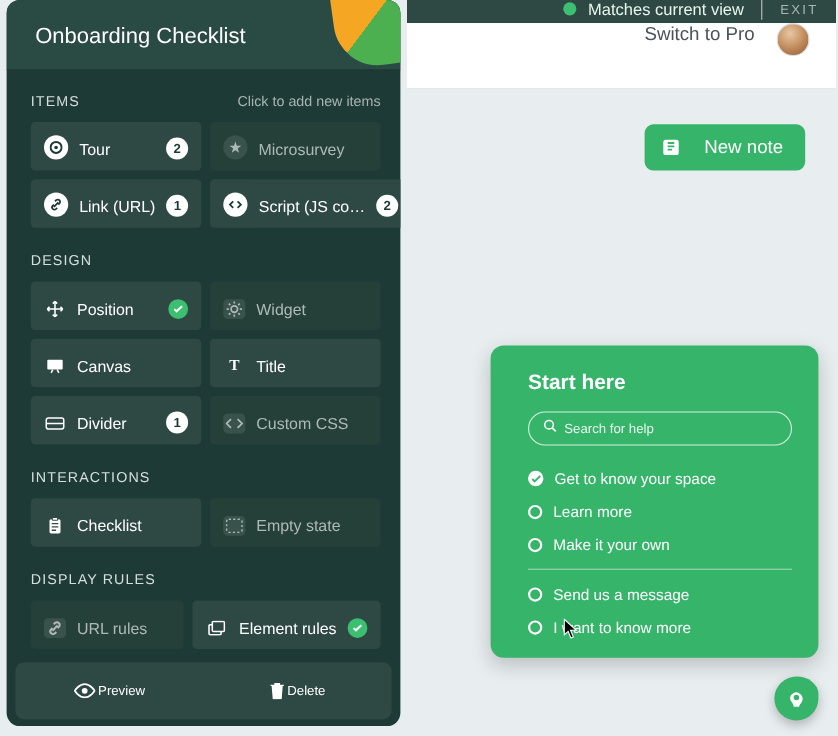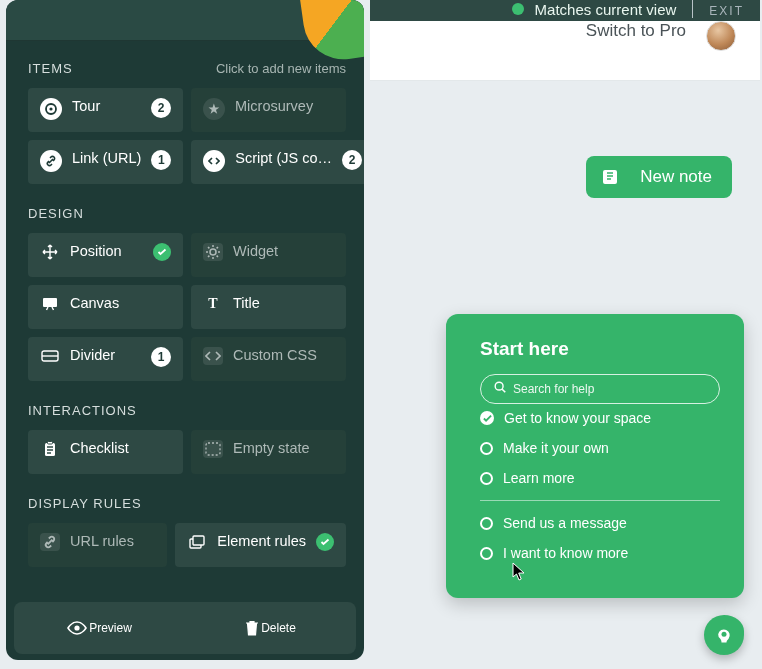--- a/index.html
+++ b/index.html
@@ -38,21 +38,21 @@
   }
   .section-title { font-size: 13px; letter-spacing: 1px; color: #d6dedd; font-weight: 500; }
   .section-hint { font-size: 13px; color: #a7b5b2; }
   
   .grid2 { display: flex; gap: 8px; margin-bottom: 8px; }
   .tile {
     flex: 1;
     background: #2e4944;
     border-radius: 4px;
     padding: 10px 12px;
-    display: flex; align-items: flex-start; gap: 10px;
+    display: flex; align-items: flex-end; gap: 10px;
     font-size: 14.5px;
     cursor: pointer;
     position: relative;
     min-height: 44px;
   }
   .tile.dim { background: #254039; color: #aeb9b7; }
   .tile.dim .tile-icon { background: #3a524c; color: #aeb9b7; }
   .tile-icon {
     width: 22px; height: 22px; border-radius: 50%;
     background: #ffffff; color: #1e3a36;
@@ -89,21 +89,21 @@
     display: flex;
   }
   .bot-btn { flex: 1; display: flex; align-items: center; justify-content: center; gap: 2px; cursor: pointer; color: #fff; font-size: 12px; }
   .bot-btn svg { display: block; }
   
   
   .topbar {
     position: absolute;
     left: 370px; right: 2px; top: 0;
     height: 18px;
-    display: flex; align-items: flex-end; justify-content: flex-end; gap: 16px;
+    display: flex; align-items: center; justify-content: flex-end; gap: 16px;
     padding-right: 16px;
     color: #e9f6ef; font-size: 15px;
   }
   .match-dot { width: 12px; height: 12px; border-radius: 50%; background: #3cbf71; display: inline-block; margin-right: 6px; }
   .vr { width: 1px; height: 18px; background: #b9c3c8; }
   .exit { color: #a9b5bb; font-size: 12px; letter-spacing: 2px; }
   
   .appbar {
     position: absolute; left: 370px; right: 2px; top: 21px;
     height: 60px; background: #fff; border-bottom: 1px solid #e3e8ea;
@@ -112,42 +112,42 @@
   }
   .switchpro { color: #4a5357; font-size: 17px; }
   .avatar { width: 30px; height: 30px; border-radius: 50%; background: radial-gradient(circle at 40% 30%, #e8c7a3, #bf8858 55%, #8a5a36); border: 1px solid #ddd; }
   
   .newnote {
     position: absolute; right: 30px; top: 113px;
     background: #35b46a; color: #fff;
     border-radius: 8px;
     padding: 11px 20px 11px 16px;
     display: inline-flex; align-items: center; gap: 22px;
-    font-size: 17px; cursor: pointer; margin-top: 43px;
+    font-size: 17px; cursor: pointer;
   }
   .newnote svg { display: block; }
   
   
   .card {
     position: absolute;
     left: 446px; top: 314px;
     width: 298px; height: 284px;
     background: #35b46a;
     border-radius: 12px;
     color: #fff;
     padding: 24px 24px 20px 34px;
     box-shadow: 0 6px 18px rgba(0,0,0,0.2);
   }
   .card-title { font-size: 19px; font-weight: 600; margin-bottom: 14px; }
   .search-wrap {
     border: 1px solid rgba(255,255,255,0.8);
     border-radius: 20px;
     display: flex; align-items: center; gap: 6px;
     padding: 5px 12px;
-    margin-bottom: 6px;
+    margin-bottom: 22px;
   }
   .search-wrap input {
     background: transparent; border: none; outline: none; color: #fff;
     font-size: 12px; flex: 1;
   }
   .search-wrap input::placeholder { color: rgba(255,255,255,0.9); }
   .check-item, .radio-item {
     display: flex; align-items: center; gap: 10px;
     font-size: 14px; margin-bottom: 14px; cursor: pointer;
   }
@@ -220,25 +220,25 @@
   <div class="check-item">
     <span class="chk">
         <svg width="9" height="9" viewBox="0 0 10 10">
           <path d="M1 5l2.4 2.4L9 1.8" fill="none" stroke="#35b46a" stroke-width="2"></path>
         </svg>
       </span>
     <span>Get to know your space</span>
   </div>
   <div class="radio-item">
     <span class="rad"></span>
-    <span>Make it your own</span>
+    <span>Learn more</span>
   </div>
   <div class="radio-item">
     <span class="rad"></span>
-    <span>Learn more</span>
+    <span>Make it your own</span>
   </div>
   <div class="divider"></div>
   <div class="radio-item">
     <span class="rad"></span>
     <span>Send us a message</span>
   </div>
   <div class="radio-item" style="margin-bottom:0">
     <span class="rad"></span>
     <span>I want to know more</span>
   </div>
@@ -252,20 +252,21 @@
 
 <div class="fab">
   <svg width="20" height="20" viewBox="0 0 24 24">
       <path d="M9 21h6c0-2 1-3 2.5-4.5A7 7 0 1 0 5 11a7 7 0 0 0 2 5C8.5 18 9 19 9 21z" fill="#fff"></path>
       <circle cx="12" cy="11" r="3" fill="#35b46a"></circle>
     </svg>
 </div>
 
 <div class="sidebar">
   <div class="sidebar-header">
+    <div class="sidebar-title">Onboarding Checklist</div>
     <div class="corner-deco"></div>
   </div>
   <div class="sidebar-body">
 
     <div class="section-header">
       <span class="section-title">ITEMS</span>
       <span class="section-hint">Click to add new items</span>
     </div>
     <div class="grid2">
       <div class="tile">

